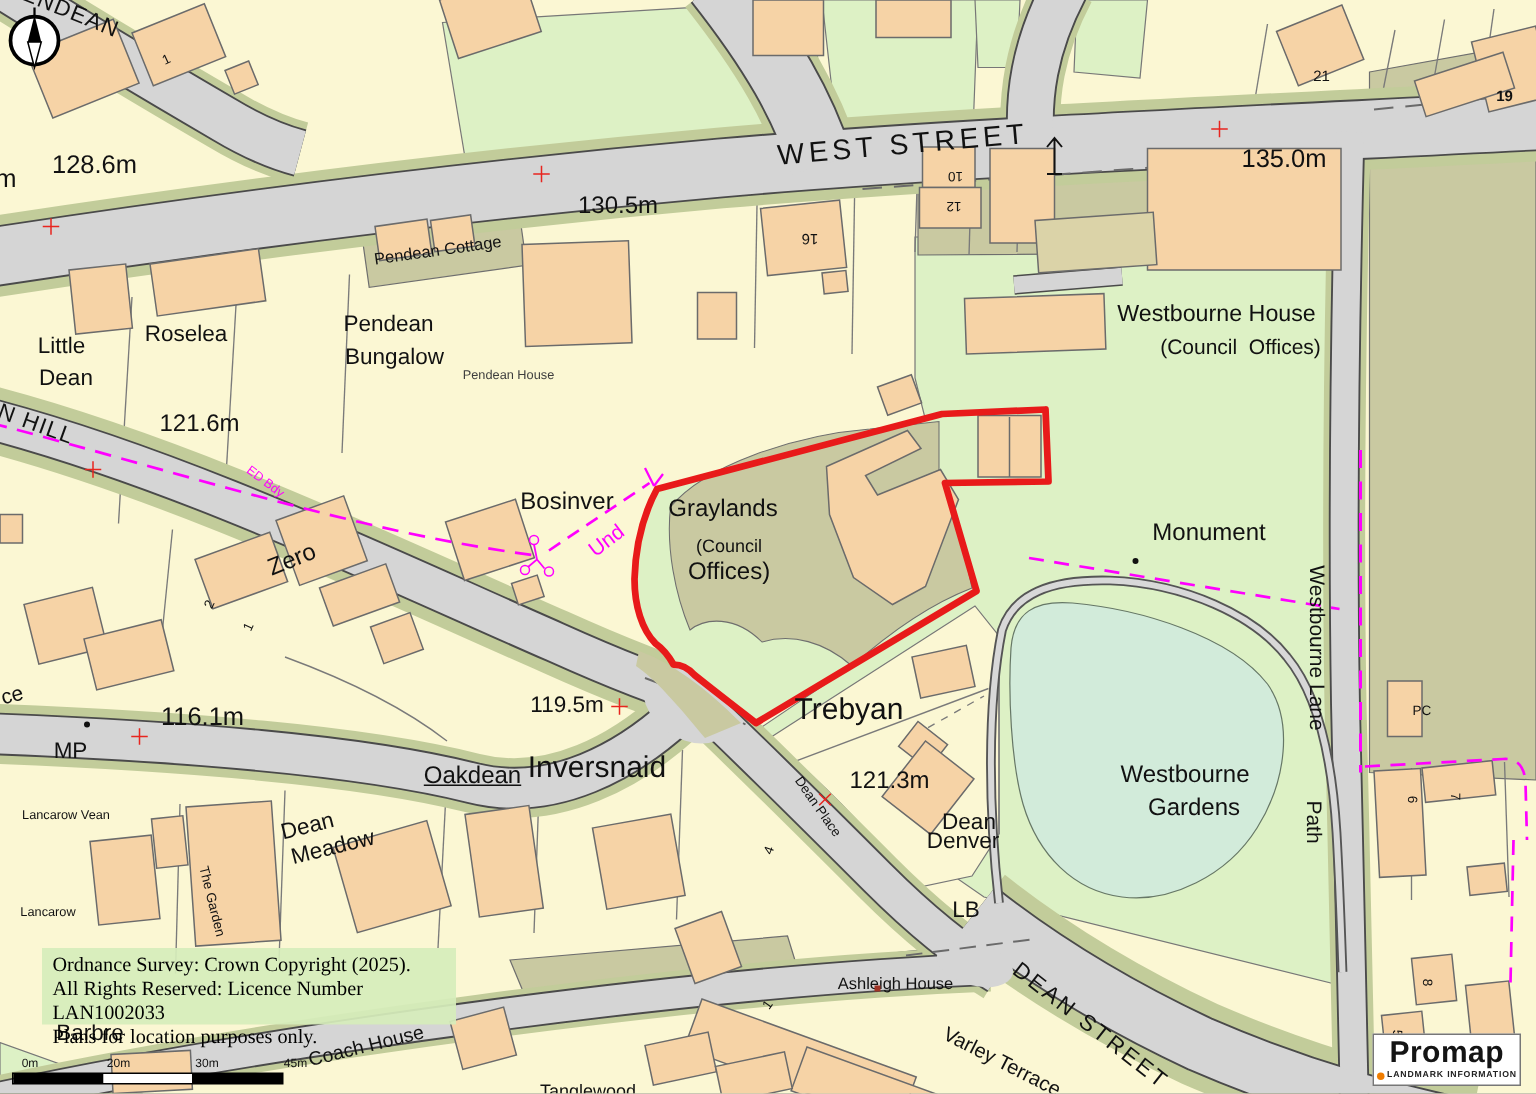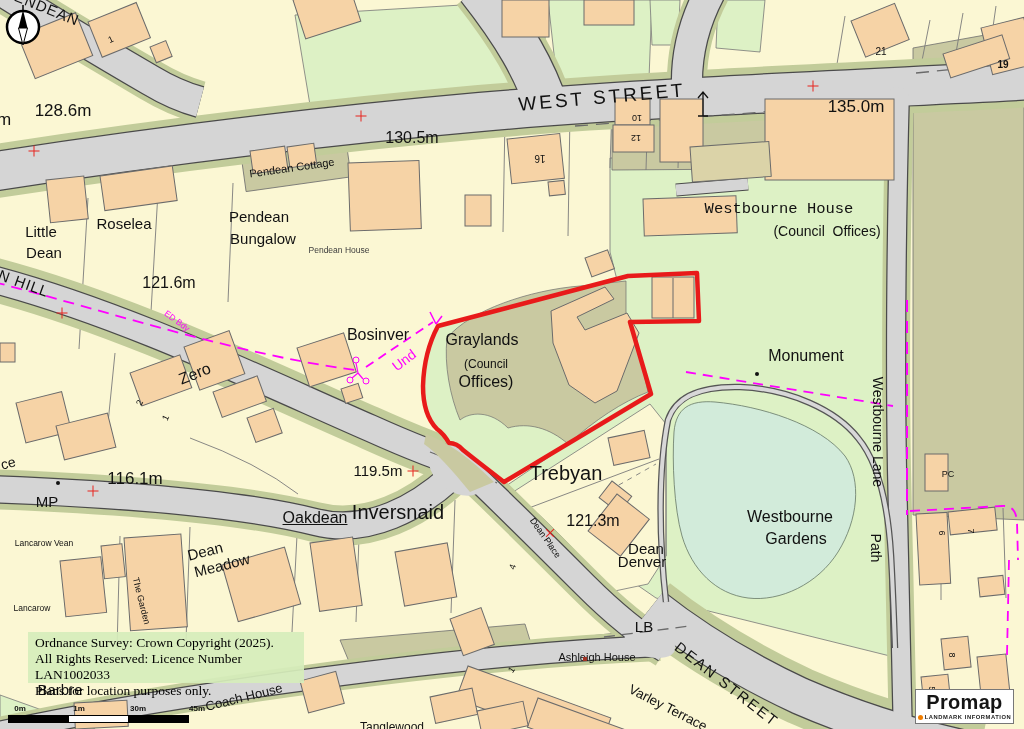--- a/index.html
+++ b/index.html
@@ -12,21 +12,21 @@
   .cross{position:absolute;width:11px;height:11px;transform:translate(-50%,-50%) rotate(var(--r,0deg));}
   .cross i{position:absolute;background:#E8251F;display:block;}
   .cross i.h{left:0;top:4.6px;width:11px;height:1.8px;}
   .cross i.v{left:4.6px;top:0;width:1.8px;height:11px;}
   .dot{position:absolute;transform:translate(-50%,-50%);background:#111;border-radius:50%;}
   .dot.sq{border-radius:0;}
   #copyright-box{position:absolute;left:28px;top:632px;width:276px;height:51px;
        background:rgba(214,237,187,.92);padding:3px 0 0 7px;box-sizing:border-box;
        font-family:"Liberation Serif",serif;font-size:13.5px;line-height:1.18;color:#000;}
   #scale-bar{position:absolute;left:8px;top:704px;width:200px;height:22px;}
-  #scale-bar .tick{position:absolute;top:0;font-size:8px;font-weight:bold;color:#111;transform:translateX(-50%);}
+  #scale-bar .tick{position:absolute;top:0;font-size:8px;font-weight:normal;color:#111;transform:translateX(-50%);}
   #scale-bar .bar{position:absolute;left:0;top:11px;width:179px;height:6px;border:1px solid #000;
        box-sizing:content-box;display:flex;}
   #scale-bar .seg{height:100%;}
   #os-credit{position:absolute;left:295px;top:747px;font-size:7.2px;font-weight:bold;color:#222;white-space:nowrap;text-align:right;}
   #promap-logo{position:absolute;left:915px;top:689px;width:99px;height:35px;background:#fff;
        border:1px solid #777;box-sizing:border-box;text-align:center;}
   #promap-name{font-size:20px;font-weight:800;color:#141414;line-height:1;margin-top:2px;letter-spacing:.3px;}
   #promap-tagline{display:flex;align-items:center;justify-content:center;margin-top:2px;}
   #promap-tagline .odot{width:5px;height:5px;border-radius:50%;background:#F07D00;margin-right:2px;}
   #promap-tagline .tg{font-size:5.8px;font-weight:bold;letter-spacing:.55px;color:#222;}
@@ -256,29 +256,29 @@
       <span class="lbl" style="left: 412px; top: 138px; font-size: 16px; --r: 0deg;">130.5m</span>
       <span class="lbl" style="left: 856px; top: 106px; font-size: 17px; --r: 0deg;">135.0m</span>
       <span class="lbl" style="left: 292px; top: 168px; font-size: 11px; --r: -8deg;">Pendean Cottage</span>
       <span class="lbl" style="left: 41px; top: 231px; font-size: 15px; --r: 0deg;">Little</span>
       <span class="lbl" style="left: 44px; top: 252px; font-size: 15px; --r: 0deg;">Dean</span>
       <span class="lbl" style="left: 124px; top: 223px; font-size: 15px; --r: 0deg;">Roselea</span>
       <span class="lbl" style="left: 259px; top: 216px; font-size: 15px; --r: 0deg;">Pendean</span>
       <span class="lbl" style="left: 263px; top: 238px; font-size: 15px; --r: 0deg;">Bungalow</span>
       <span class="lbl" style="left: 339px; top: 250px; font-size: 8.5px; --r: 0deg; color: rgb(61, 61, 61);">Pendean House</span>
       <span class="lbl" style="left: 24px; top: 283px; font-size: 15px; --r: 20deg; letter-spacing: 1px;">N HILL</span>
-      <span class="lbl" style="left: 133px; top: 283px; font-size: 16px; margin-left: 36px; --r: 0deg;">121.6m</span>
+      <span class="lbl" style="left: 133px; top: 283px; font-size: 16px; --r: 0deg;">121.6m</span>
       <span class="lbl" style="left: 177px; top: 321px; font-size: 8.5px; --r: 37deg; color: rgb(255, 0, 255);">ED Bdy</span>
       <span class="lbl" style="left: 378px; top: 335px; font-size: 16px; --r: 0deg;">Bosinver</span>
       <span class="lbl" style="left: 404px; top: 360px; font-size: 14px; --r: -37deg; color: rgb(255, 0, 255);">Und</span>
       <span class="lbl" style="left: 195px; top: 374px; font-size: 16px; --r: -22deg;">Zero</span>
       <span class="lbl" style="left: 482px; top: 340px; font-size: 16px; --r: 0deg;">Graylands</span>
       <span class="lbl" style="left: 486px; top: 364px; font-size: 12px; --r: 0deg;">(Council</span>
       <span class="lbl" style="left: 486px; top: 382px; font-size: 16px; --r: 0deg;">Offices)</span>
-      <span class="lbl" style="left: 779px; top: 210px; font-size: 15.5px; font-family: Liberation Mono, monospace; --r: 0deg;">Westbourne House</span>
+      <span class="lbl" style="left: 811px; top: 210px; font-size: 15.5px; --r: 0deg;">Westbourne House</span>
       <span class="lbl" style="left: 827px; top: 231px; font-size: 14px; --r: 0deg;">(Council  Offices)</span>
       <span class="lbl" style="left: 806px; top: 356px; font-size: 16px; --r: 0deg;">Monument</span>
       <span class="lbl" style="left: 878px; top: 432px; font-size: 14px; --r: 90deg;">Westbourne Lane</span>
       <span class="lbl" style="left: 876px; top: 548px; font-size: 14px; --r: 90deg;">Path</span>
       <span class="lbl" style="left: 948px; top: 474px; font-size: 9px; --r: 0deg;">PC</span>
       <span class="lbl" style="left: 790px; top: 517px; font-size: 16px; --r: 0deg;">Westbourne</span>
       <span class="lbl" style="left: 796px; top: 539px; font-size: 16px; --r: 0deg;">Gardens</span>
       <span class="lbl" style="left: 566px; top: 473px; font-size: 20px; --r: 0deg;">Trebyan</span>
       <span class="lbl" style="left: 593px; top: 521px; font-size: 16px; --r: 0deg;">121.3m</span>
       <span class="lbl" style="left: 646px; top: 548px; font-size: 15px; --r: 0deg;">Dean</span>
@@ -290,21 +290,21 @@
       <span class="lbl" style="left: 315px; top: 518px; font-size: 16px; text-decoration: underline; --r: 0deg;">Oakdean</span>
       <span class="lbl" style="left: 398px; top: 512px; font-size: 20px; --r: 0deg;">Inversnaid</span>
       <span class="lbl" style="left: 205px; top: 551px; font-size: 15px; --r: -14deg;">Dean</span>
       <span class="lbl" style="left: 222px; top: 565px; font-size: 15px; --r: -14deg;">Meadow</span>
       <span class="lbl" style="left: 44px; top: 543px; font-size: 8.5px; --r: 0deg;">Lancarow Vean</span>
       <span class="lbl" style="left: 32px; top: 608px; font-size: 8.5px; --r: 0deg;">Lancarow</span>
       <span class="lbl" style="left: 141px; top: 601px; font-size: 9px; --r: 76deg;">The Garden</span>
       <span class="lbl" style="left: 60px; top: 689px; font-size: 15px; --r: 0deg;">Barbre</span>
       <span class="lbl" style="left: 244px; top: 697px; font-size: 13px; --r: -14deg;">Coach House</span>
       <span class="lbl" style="left: 597px; top: 657px; font-size: 11px; --r: 0deg;">Ashleigh House</span>
-      <span class="lbl" style="left: 644px; top: 626px; font-size: 15px; --r: 0deg;">LB</span>
+      <span class="lbl" style="left: 644px; top: 607px; font-size: 15px; --r: 0deg;">LB</span>
       <span class="lbl" style="left: 727px; top: 684px; font-size: 15px; --r: 38deg; letter-spacing: 2px;">DEAN STREET</span>
       <span class="lbl" style="left: 668px; top: 708px; font-size: 13.5px; --r: 27deg;">Varley Terrace</span>
       <span class="lbl" style="left: 392px; top: 727px; font-size: 12px; --r: 0deg;">Tanglewood</span>
       <span class="lbl" style="left: 4px; top: 119px; font-size: 17px; --r: 0deg;">m</span>
       <span class="lbl" style="left: 8px; top: 463px; font-size: 14px; --r: -15deg;">ce</span>
       <span class="lbl" style="left: 881px; top: 52px; font-size: 10px; --r: 0deg;">21</span>
       <span class="lbl" style="left: 1003px; top: 65px; font-size: 10px; font-weight: bold; --r: 0deg;">19</span>
       <span class="lbl" style="left: 637px; top: 117px; font-size: 9px; --r: 180deg;">10</span>
       <span class="lbl" style="left: 636px; top: 137px; font-size: 9px; --r: 180deg;">12</span>
       <span class="lbl" style="left: 540px; top: 158px; font-size: 10px; --r: 180deg;">16</span>
@@ -351,21 +351,21 @@
     </div>
 
 <div id="copyright-box">
   <div>Ordnance Survey: Crown Copyright (2025).</div>
   <div>All Rights Reserved: Licence Number LAN1002033</div>
   <div>Plans for location purposes only.</div>
 </div>
 
 <div id="scale-bar">
   <span class="tick" style="left:12px">0m</span>
-  <span class="tick" style="left:71px">1m</span>
+  <span class="tick" style="left:71px">20m</span>
   <span class="tick" style="left:130px">30m</span>
   <span class="tick" style="left:189px">45m</span>
   <div class="bar">
     <div class="seg" style="width:60px;background:#000"></div>
     <div class="seg" style="width:59px;background:#fff"></div>
     <div class="seg" style="width:60px;background:#000"></div>
   </div>
 </div>
 
 <div id="os-credit">© Crown copyright and database rights 2025 OS AC0000813445</div>

